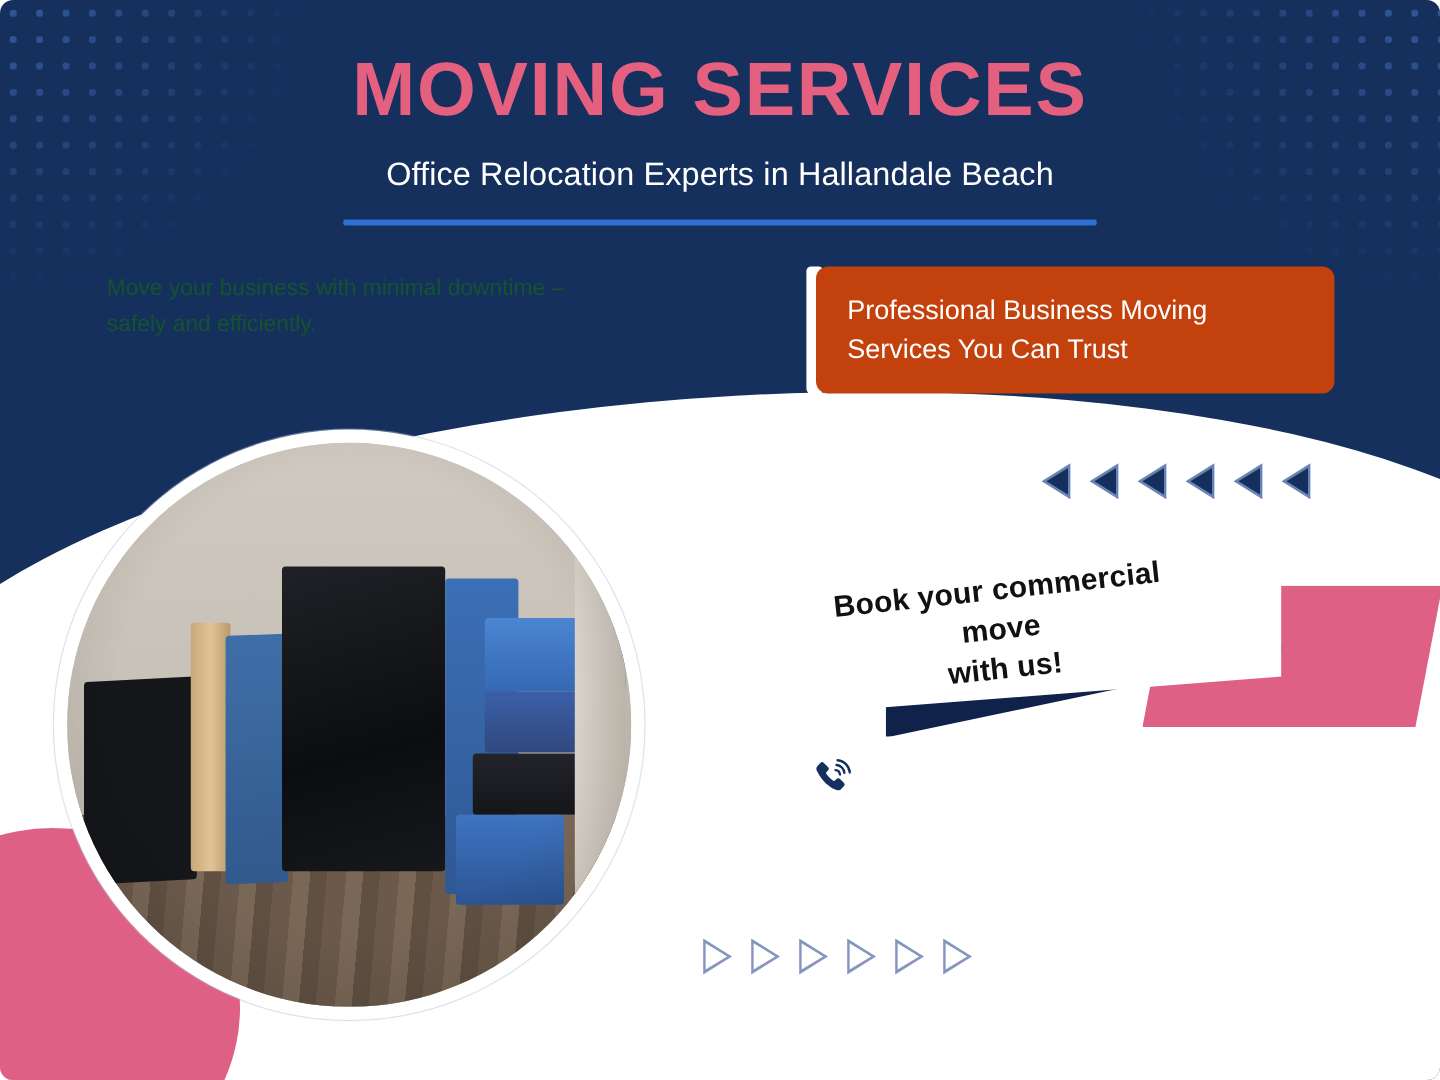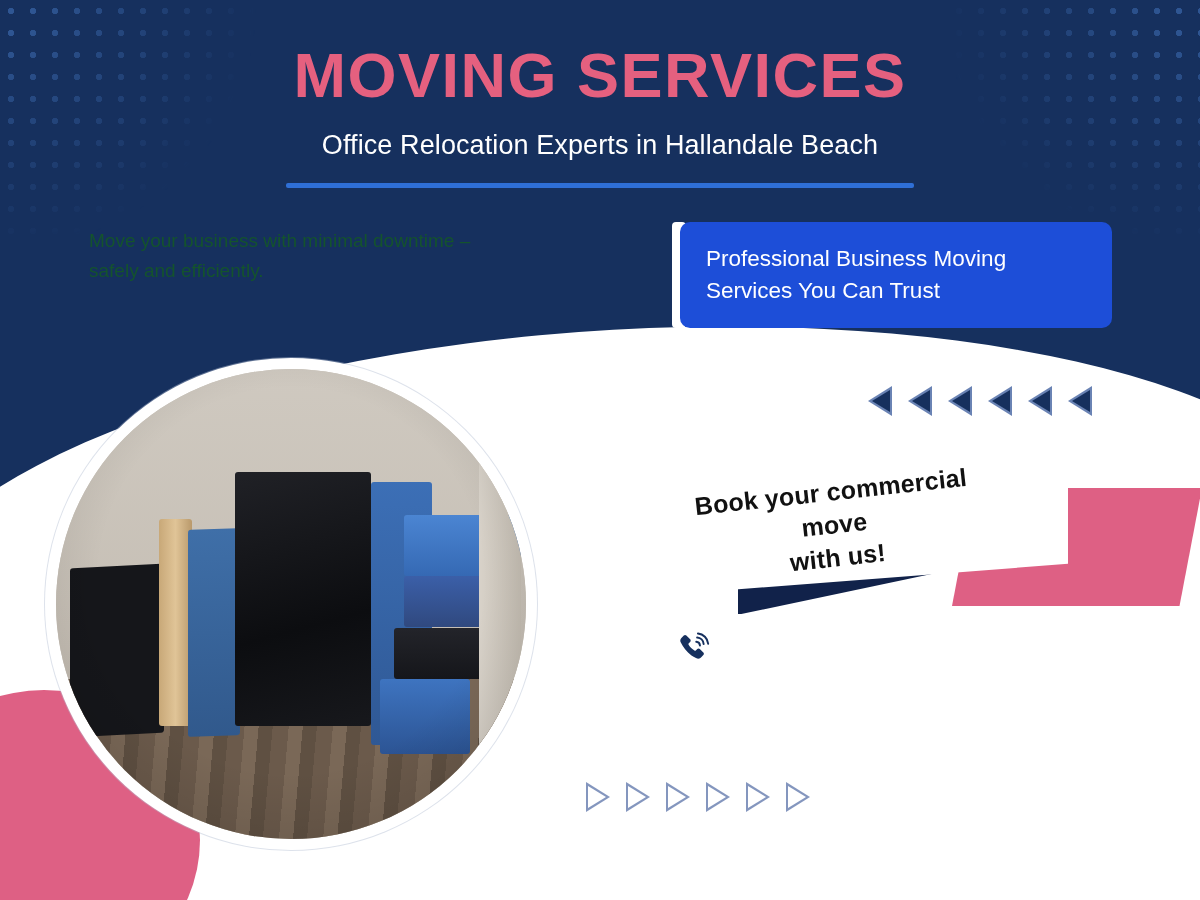--- a/index.html
+++ b/index.html
@@ -3,21 +3,21 @@
 <meta charset="utf-8">
 <style>
   * { margin:0; padding:0; box-sizing:border-box; }
   html,body { width:1200px; height:900px; }
   body {
     font-family:"Liberation Sans", sans-serif;
     background:#ffffff;
     overflow:hidden;
     position:relative;
   }
-  #stage { position:absolute; inset:0; width:1200px; height:900px; overflow:hidden; }
+  #stage { position:absolute; inset:0; width:1200px; height:900px; overflow:hidden;border-radius:11px; }
 
   
   .navy-bg {
     position:absolute; inset:0;
     background:#16305E;
   }
   .halftone {
     position:absolute; top:0; width:340px; height:330px;
     background-image:radial-gradient(circle, #2F5693 2.9px, transparent 3.1px);
     background-size:22px 22px;
@@ -69,21 +69,21 @@
   }
 
   
   .callout-wrap { position:absolute; left:672px; top:222px; width:440px; height:106px; }
   .callout-bar {
     position:absolute; left:0; top:0; width:14px; height:106px;
     background:#ffffff; border-radius:4px;
   }
   .callout {
     position:absolute; left:8px; top:0; width:432px; height:106px;
-    background:#1d4ed8; border-radius:10px;
+    background:#c2410c; border-radius:10px;
     display:flex; align-items:center; padding:0 26px;
   }
   .callout-text { color:#ffffff; font-size:22.5px; line-height:1.42; }
 
   
   .arrow-row { position:absolute; display:flex; gap:16px; }
   .arrows-left { left:868px; top:386px; }
   .arrows-right { left:586px; top:782px; }
   .tri { width:0; height:0; }
   .tri-l {

